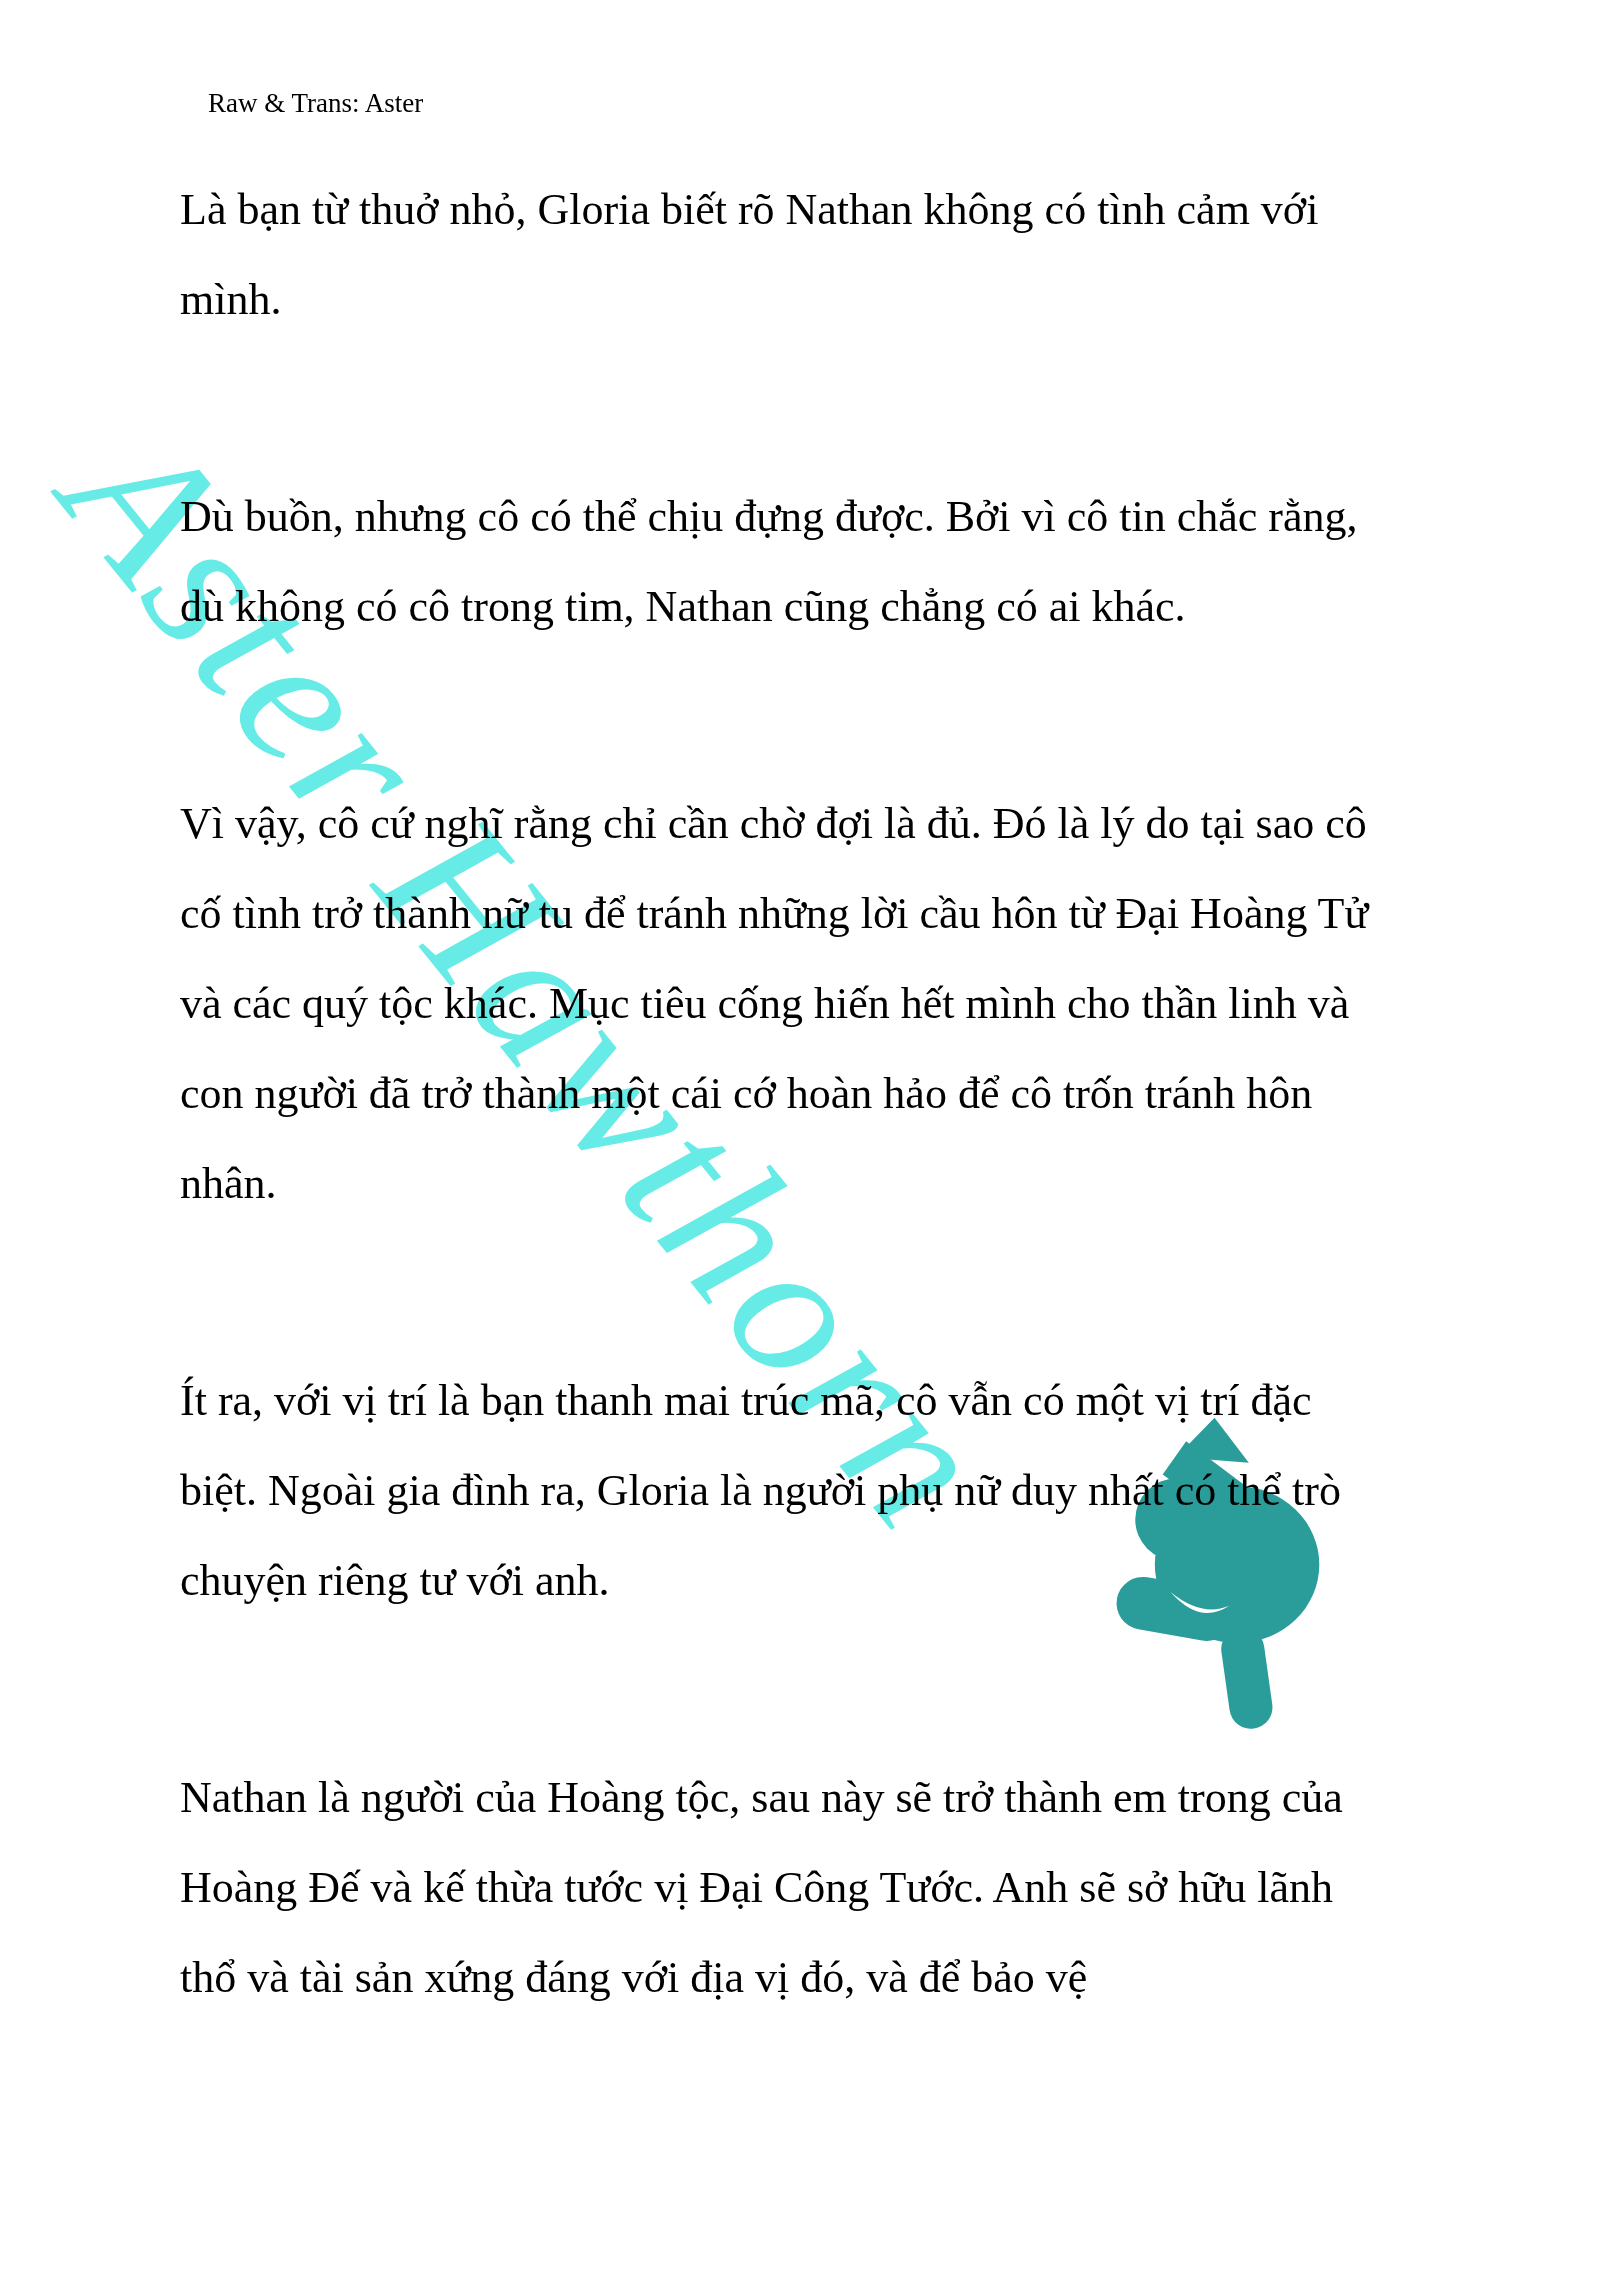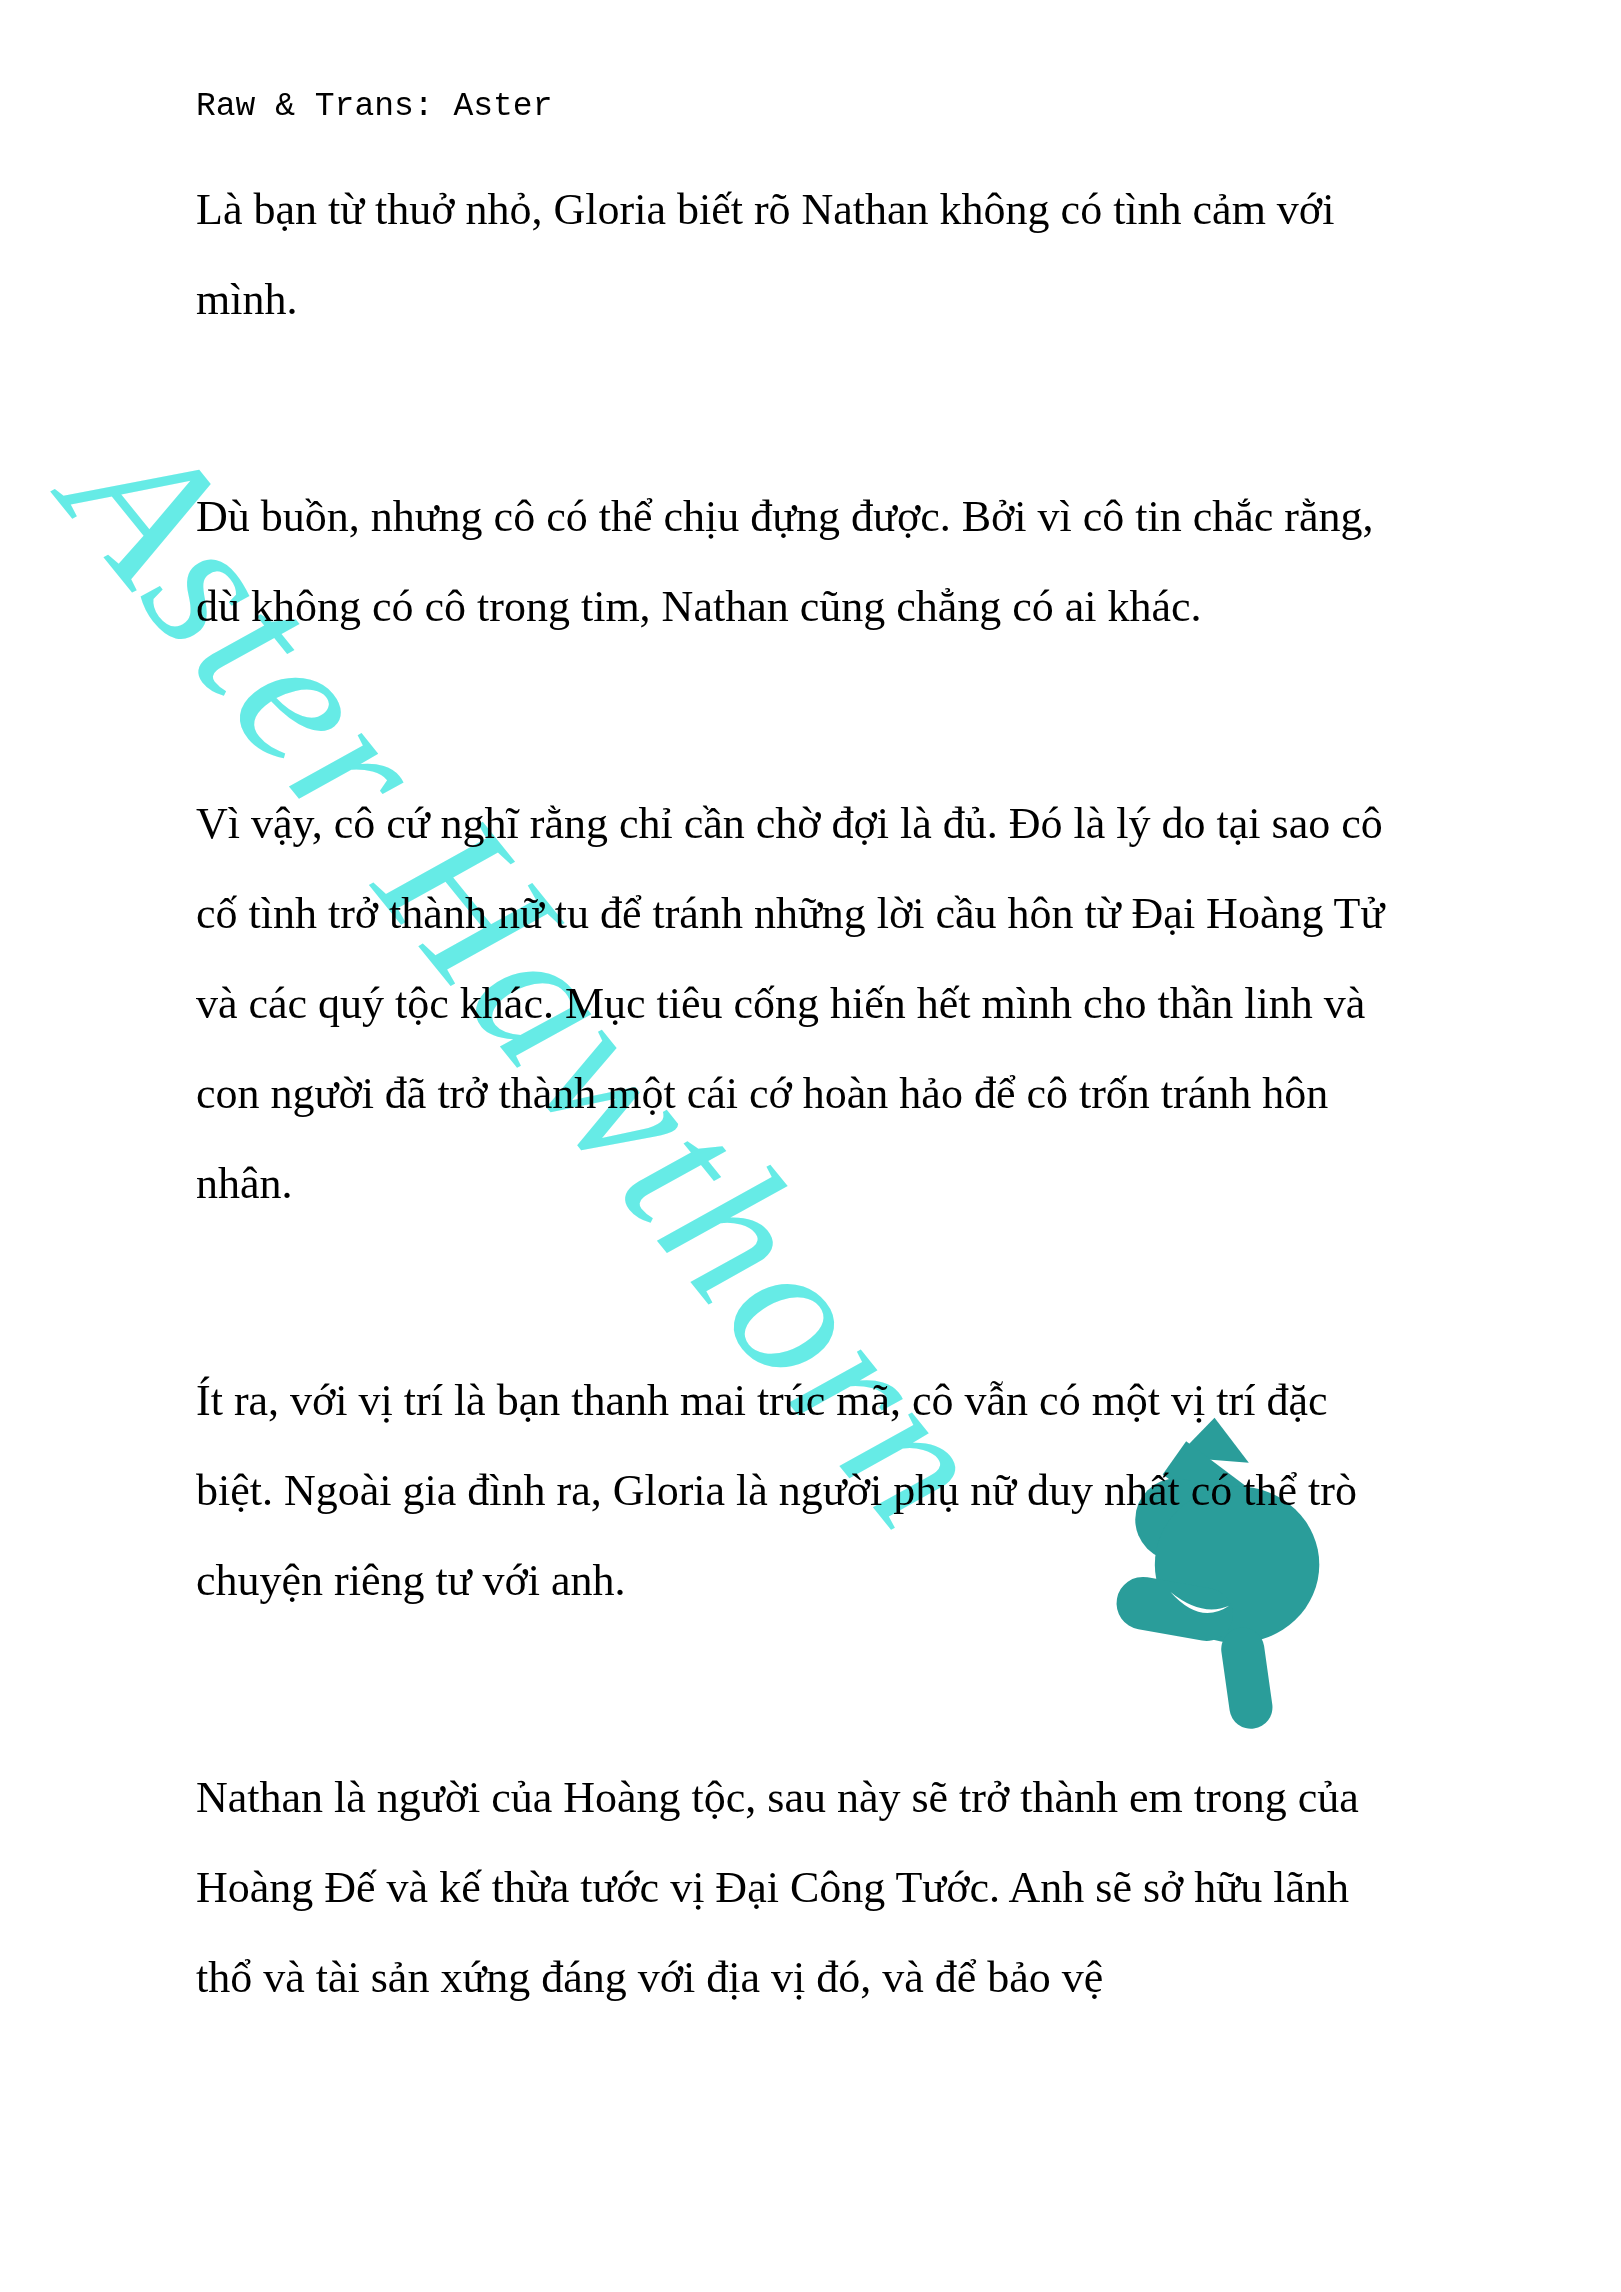--- a/index.html
+++ b/index.html
@@ -10,24 +10,24 @@
     position: relative;
     overflow: hidden;
     font-family: "Liberation Serif", serif;
   }
   .page {
     position: absolute;
     inset: 0;
   }
   .credit-header {
     position: absolute;
-    left: 196px;
+    left: 208px;
     top: 88px;
-    font-family: Liberation Mono, monospace;
-    font-size: 33px;
+    font-family: Liberation Serif, serif;
+    font-size: 27px;
     color: var(--text, #000000);
     z-index: 4;
   }
   .watermark {
     position: absolute;
     left: 196px;
     top: 387px;
     font-family: "Liberation Serif", serif;
     font-style: italic;
     font-size: 196px;
@@ -44,21 +44,21 @@
     left: 1100px;
     top: 1400px;
     width: 233px;
     height: 341px;
     z-index: 2;
   }
   .cat-shape { fill: var(--cat, #2a9d9a); }
   .cat-highlight { fill: var(--background, #ffffff); }
   .content {
     position: absolute;
-    left: 196px;
+    left: 180px;
     top: 165px;
     width: 1215px;
     z-index: 3;
     color: var(--text, #000000);
   }
   .content p {
     margin: 0 0 127px 0;
     font-size: 44px;
     line-height: 90px;
     text-align: left;

